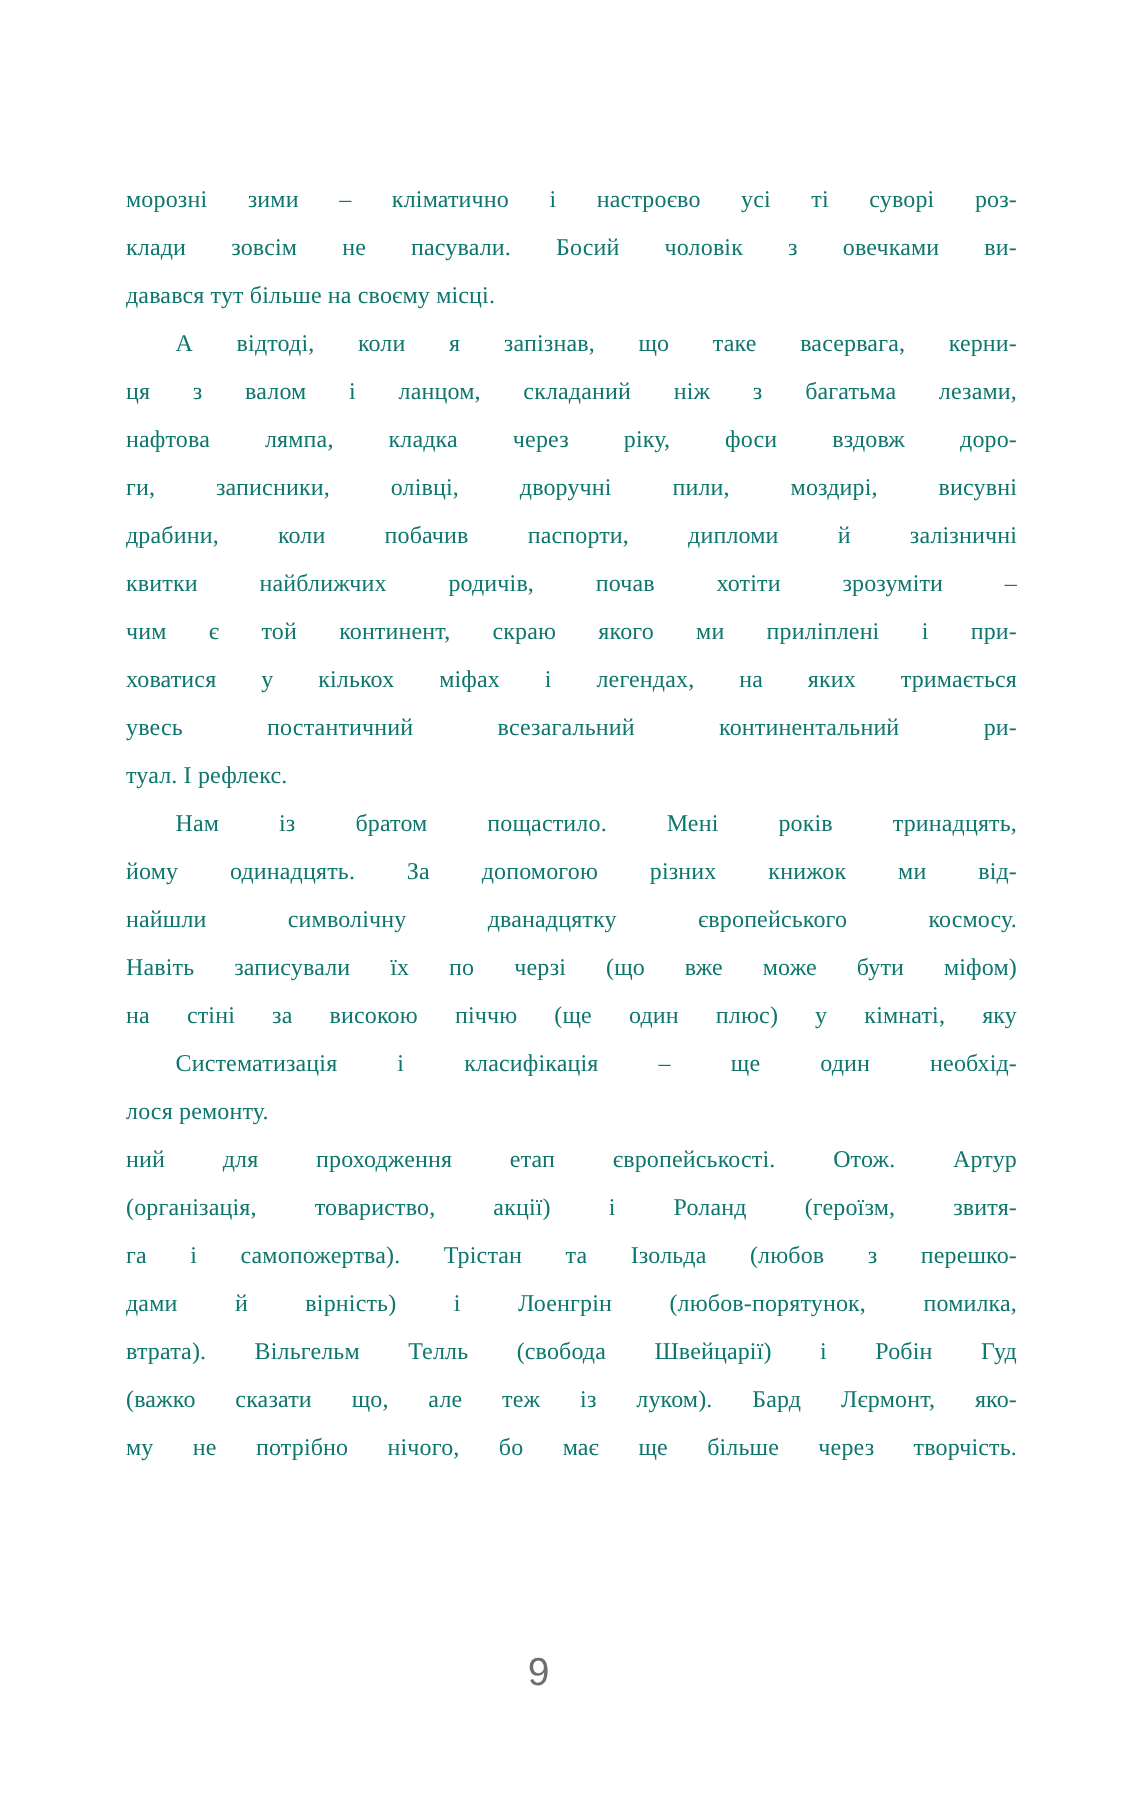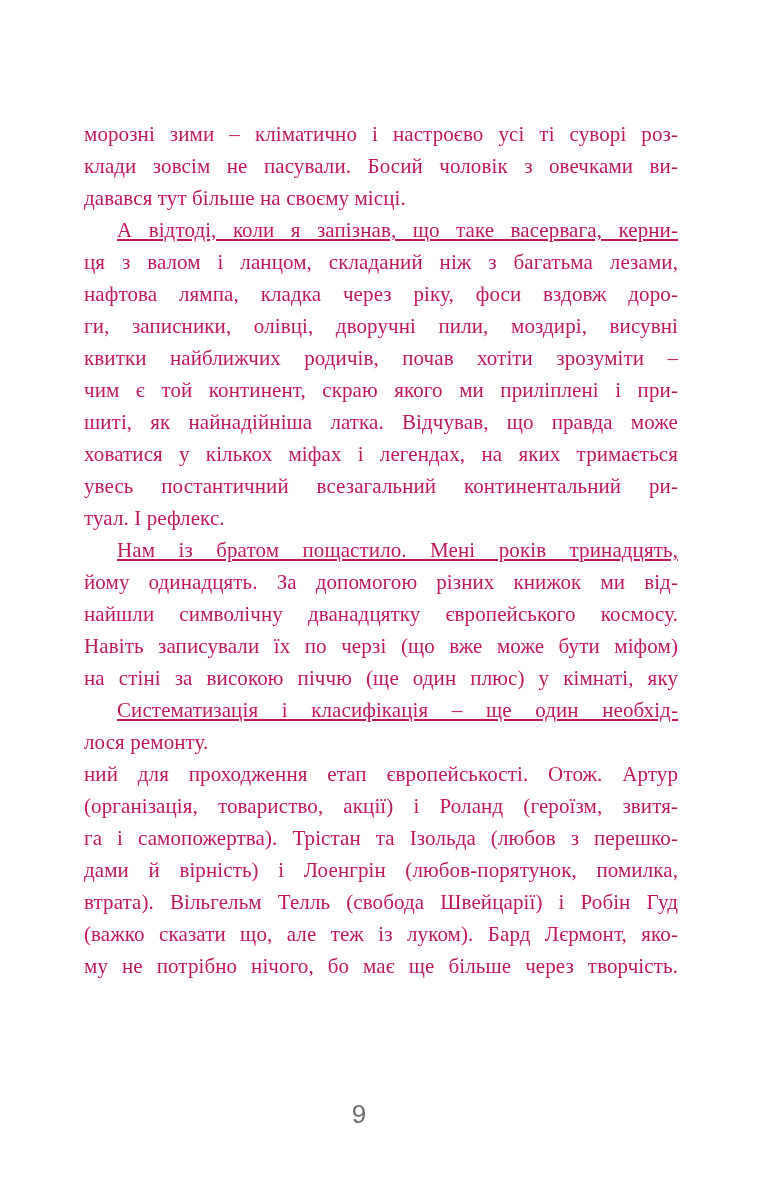--- a/index.html
+++ b/index.html
@@ -13,37 +13,36 @@
     height: 1200px;
     background: #ffffff;
     overflow: hidden;
     font-family: "Liberation Serif", "DejaVu Serif", serif;
   }
   .text-block {
     position: absolute;
     left: 84px;
     top: 118px;
     width: 594px;
-    font-size: 21px;
+    font-size: 16px;
     line-height: 32px;
-    color: #be185d;
+    color: #0f766e;
     letter-spacing: 0.1px;
   }
   .line {
     height: 32px;
     text-align: justify;
     text-align-last: justify;
     overflow: hidden;
   }
   .line.end {
     text-align-last: left;
   }
   .line.indent {
     text-indent: 33px;
-    text-decoration: underline;
   }
   .folio {
     position: absolute;
     left: 84px;
     top: 1098px;
     width: 550px;
     text-align: center;
     font-family: "Liberation Sans", "DejaVu Sans", sans-serif;
     font-size: 26px;
     line-height: 32px;
@@ -56,23 +55,23 @@
 <div class="book-page">
 
   <div class="text-block">
     <div class="line">морозні зими – кліматично і настроєво усі ті суворі роз-</div>
     <div class="line">клади зовсім не пасували. Босий чоловік з овечками ви-</div>
     <div class="line end">давався тут більше на своєму місці.</div>
     <div class="line indent">А відтоді, коли я запізнав, що таке васервага, керни-</div>
     <div class="line">ця з валом і ланцом, складаний ніж з багатьма лезами,</div>
     <div class="line">нафтова лямпа, кладка через ріку, фоси вздовж доро-</div>
     <div class="line">ги, записники, олівці, дворучні пили, моздирі, висувні</div>
+    <div class="line">драбини, коли побачив паспорти, дипломи й залізничні</div>
     <div class="line">квитки найближчих родичів, почав хотіти зрозуміти –</div>
     <div class="line">чим є той континент, скраю якого ми приліплені і при-</div>
-    <div class="line">шиті, як найнадійніша латка. Відчував, що правда може</div>
     <div class="line">ховатися у кількох міфах і легендах, на яких тримається</div>
     <div class="line">увесь постантичний всезагальний континентальний ри-</div>
     <div class="line end">туал. І рефлекс.</div>
     <div class="line indent">Нам із братом пощастило. Мені років тринадцять,</div>
     <div class="line">йому одинадцять. За допомогою різних книжок ми від-</div>
     <div class="line">найшли символічну дванадцятку європейського космосу.</div>
     <div class="line">Навіть записували їх по черзі (що вже може бути міфом)</div>
     <div class="line">на стіні за високою піччю (ще один плюс) у кімнаті, яку</div>
     <div class="line indent">Систематизація і класифікація – ще один необхід-</div>
     <div class="line end">лося ремонту.</div>

